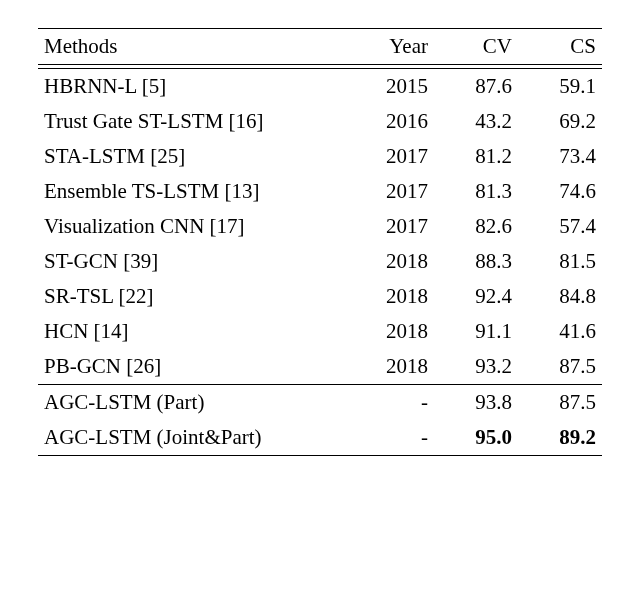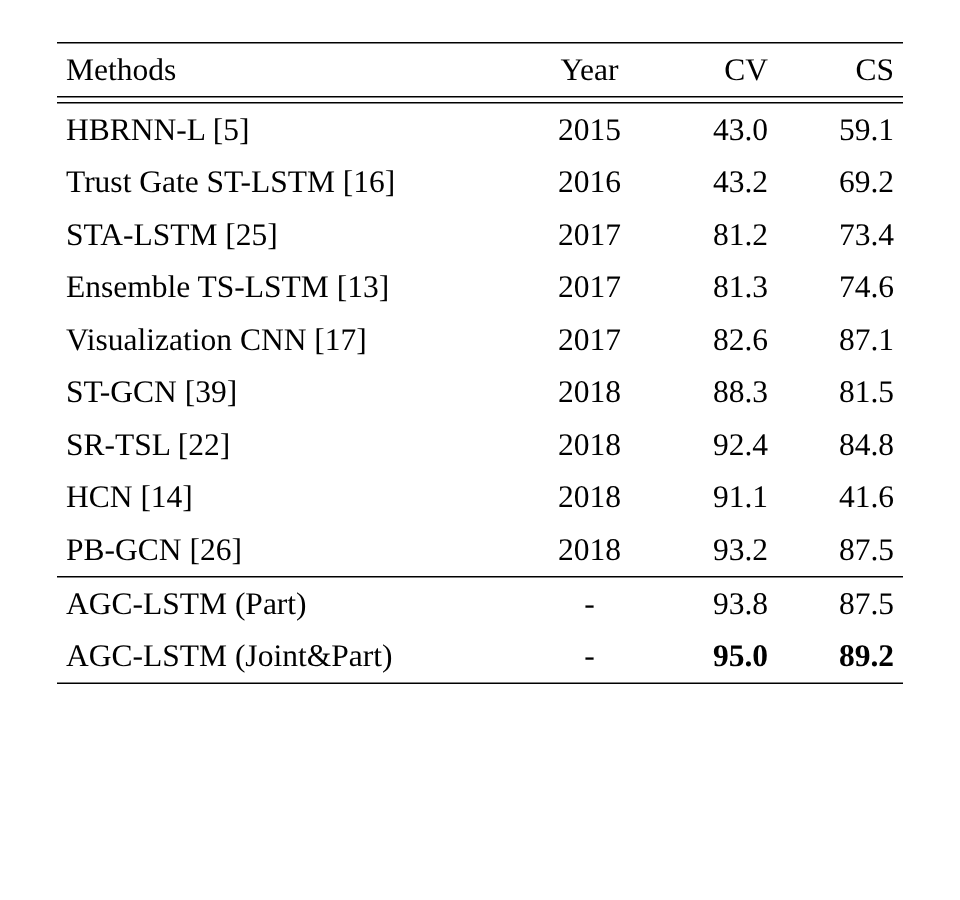--- a/index.html
+++ b/index.html
@@ -24,21 +24,21 @@
   th, td {
     padding: 5px 6px 5px 6px;
     text-align: left;
     font-weight: normal;
   }
   th.num, td.num {
     text-align: right;
     width: 72px;
   }
   th.year, td.year {
-    text-align: center;
+    text-align: right;
     width: 70px;
   }
   thead tr {
     border-top: 1.4px solid #000;
     border-bottom: 1.4px solid #000;
     margin-top: 43px;
   }
   
   thead tr th {
     position: relative;
@@ -87,21 +87,21 @@
     </tr>
   </thead>
   <tbody>
     <tr class="dbl">
           <td colspan="4"></td>
         </tr>
 
     <tr>
       <td>HBRNN-L [5]</td>
       <td class="year">2015</td>
-      <td class="num">43.0</td>
+      <td class="num">87.6</td>
       <td class="num">59.1</td>
     </tr>
     <tr>
       <td>Trust Gate ST-LSTM [16]</td>
       <td class="year">2016</td>
       <td class="num">43.2</td>
       <td class="num">69.2</td>
     </tr>
     <tr>
       <td>STA-LSTM [25]</td>
@@ -112,21 +112,21 @@
     <tr>
       <td>Ensemble TS-LSTM [13]</td>
       <td class="year">2017</td>
       <td class="num">81.3</td>
       <td class="num">74.6</td>
     </tr>
     <tr>
       <td>Visualization CNN [17]</td>
       <td class="year">2017</td>
       <td class="num">82.6</td>
-      <td class="num">87.1</td>
+      <td class="num">57.4</td>
     </tr>
     <tr>
       <td>ST-GCN [39]</td>
       <td class="year">2018</td>
       <td class="num">88.3</td>
       <td class="num">81.5</td>
     </tr>
     <tr>
       <td>SR-TSL [22]</td>
       <td class="year">2018</td>

